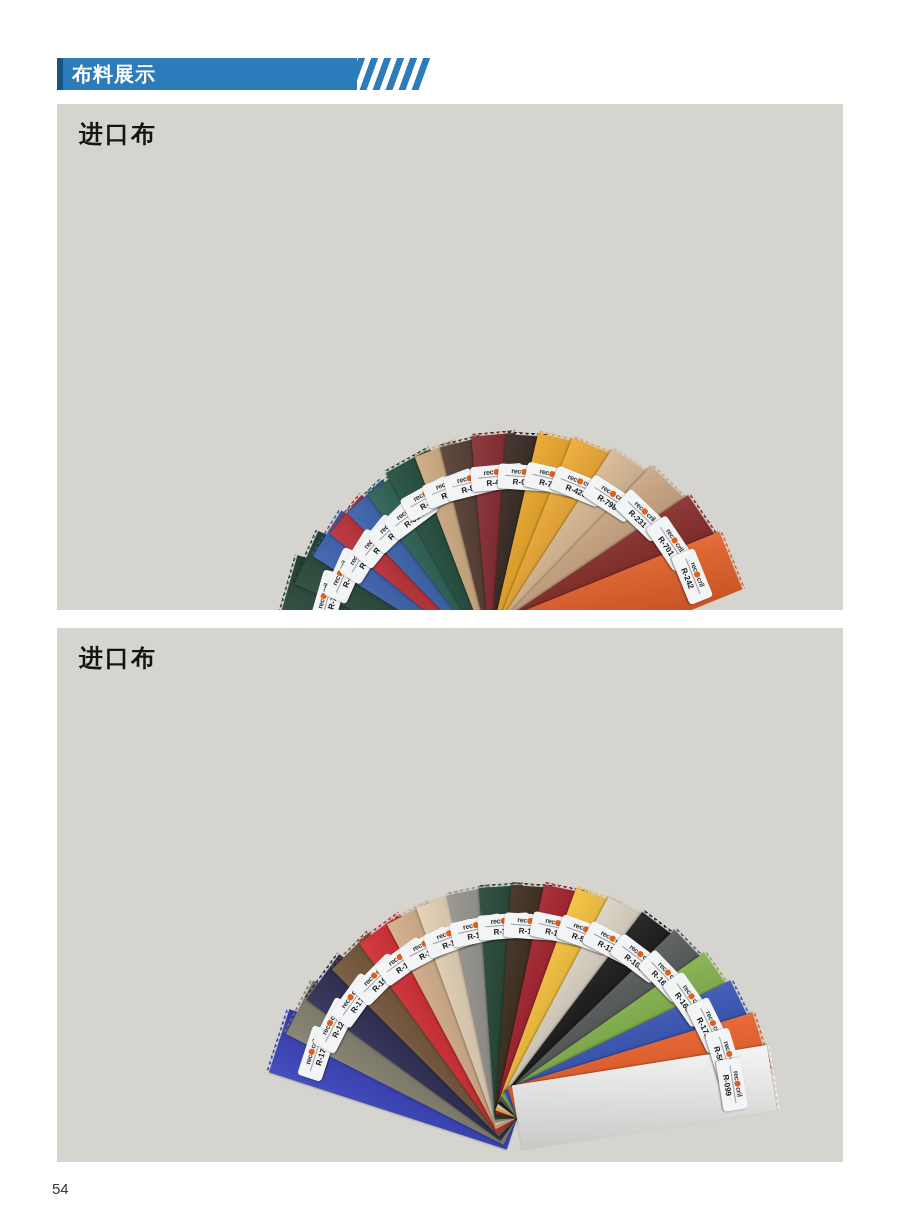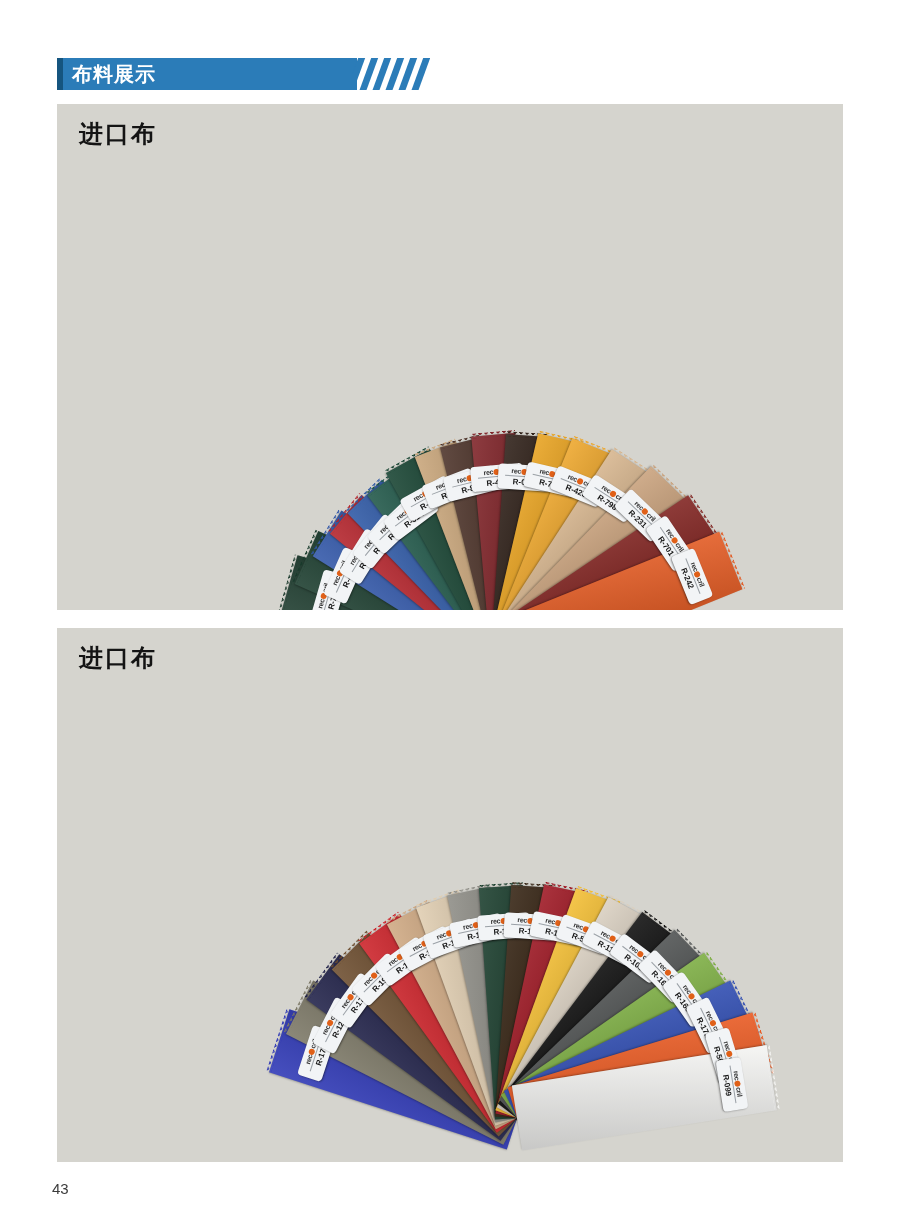--- a/index.html
+++ b/index.html
@@ -482,13 +482,13 @@
         <div class="brand">rec<span class="dot" style="background: rgb(224, 96, 24);"></span>cril</div>
         <div class="code">R-567</div>
       </div>
       <div class="tag" style="left: 649.316px; top: 443.897px; transform: rotate(81deg);">
         <div class="brand">rec<span class="dot" style="background: rgb(224, 96, 24);"></span>cril</div>
         <div class="code">R-099</div>
       </div>
     </div>
 </div>
 
-<div class="page-number">43</div>
+<div class="page-number">54</div>
 
 </body></html>

